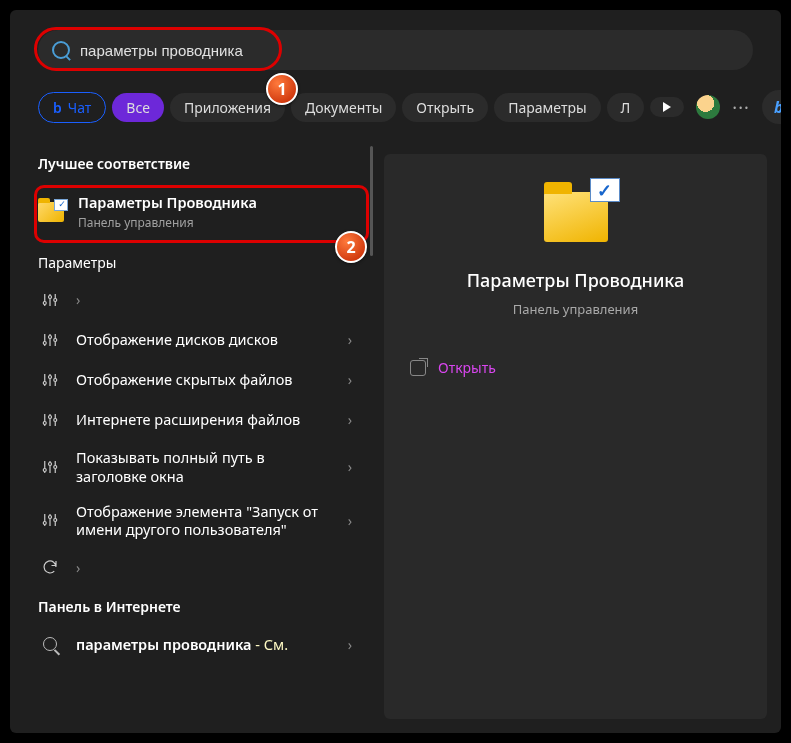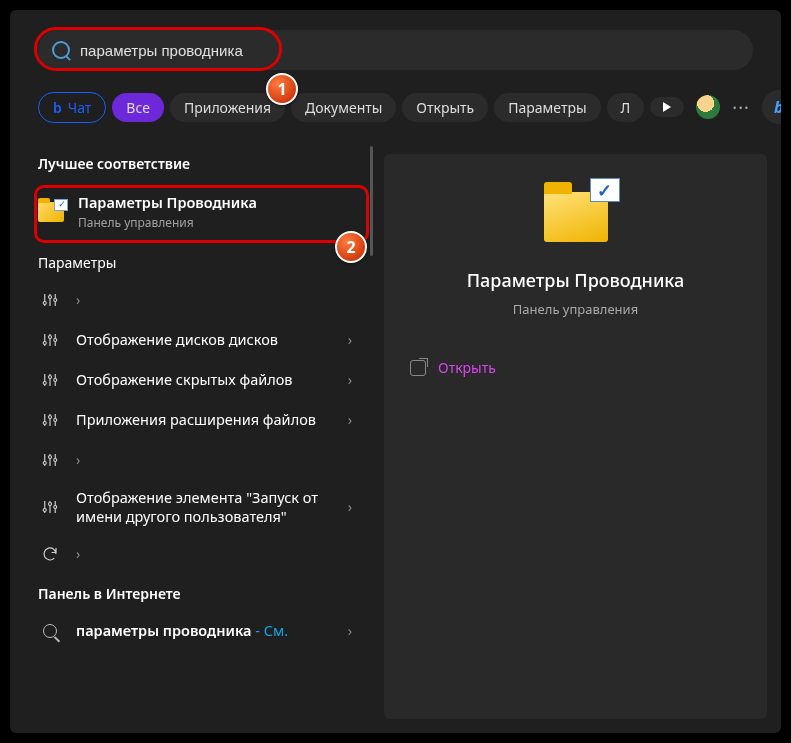--- a/index.html
+++ b/index.html
@@ -447,34 +447,37 @@
       <div class="result-item">
         <span class="ri-icon sliders-icon">
           <svg viewBox="0 0 24 24" fill="none" stroke-width="1.6">
               <path d="M5 4v10M5 18v2M12 4v2M12 10v10M19 4v6M19 14v6"></path>
               <circle cx="5" cy="16" r="2"></circle>
               <circle cx="12" cy="8" r="2"></circle>
               <circle cx="19" cy="12" r="2"></circle>
             </svg>
         </span>
         <div class="ri-text">
-            <div class="ri-title">Приложения расширения файлов</div>
+            <div class="ri-title">Интернете расширения файлов</div>
           </div>
         <span class="chev">›</span>
       </div>
 
       <div class="result-item">
         <span class="ri-icon sliders-icon">
           <svg viewBox="0 0 24 24" fill="none" stroke-width="1.6">
               <path d="M5 4v10M5 18v2M12 4v2M12 10v10M19 4v6M19 14v6"></path>
               <circle cx="5" cy="16" r="2"></circle>
               <circle cx="12" cy="8" r="2"></circle>
               <circle cx="19" cy="12" r="2"></circle>
             </svg>
         </span>
+        <div class="ri-text">
+            <div class="ri-title">Показывать полный путь в заголовке окна</div>
+          </div>
         <span class="chev">›</span>
       </div>
 
       <div class="result-item">
         <span class="ri-icon sliders-icon">
           <svg viewBox="0 0 24 24" fill="none" stroke-width="1.6">
               <path d="M5 4v10M5 18v2M12 4v2M12 10v10M19 4v6M19 14v6"></path>
               <circle cx="5" cy="16" r="2"></circle>
               <circle cx="12" cy="8" r="2"></circle>
               <circle cx="19" cy="12" r="2"></circle>
@@ -495,21 +498,21 @@
         <span class="chev">›</span>
       </div>
 
       <div class="section-title">Панель в Интернете</div>
 
       <div class="result-item">
         <span class="ri-icon">
             <span class="mag-icon"></span>
           </span>
         <div class="ri-text">
-          <div class="ri-title"><span class="b">параметры проводника</span><span style="color:#0ea5e9"> - См.</span></div>
+          <div class="ri-title"><span class="b">параметры проводника</span><span style="color:#fef9c3"> - См.</span></div>
         </div>
         <span class="chev">›</span>
       </div>
 
     </div>
 
     <div class="scroll-track">
       <div class="scroll-thumb"></div>
     </div>
 

